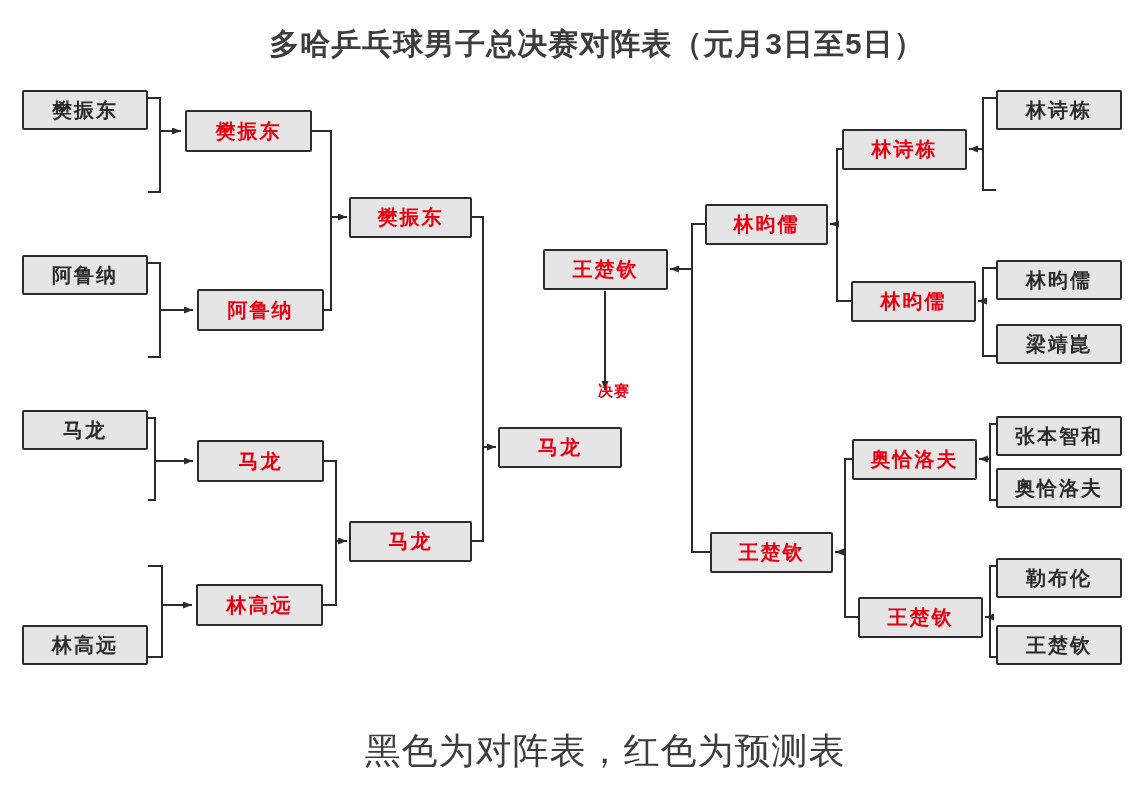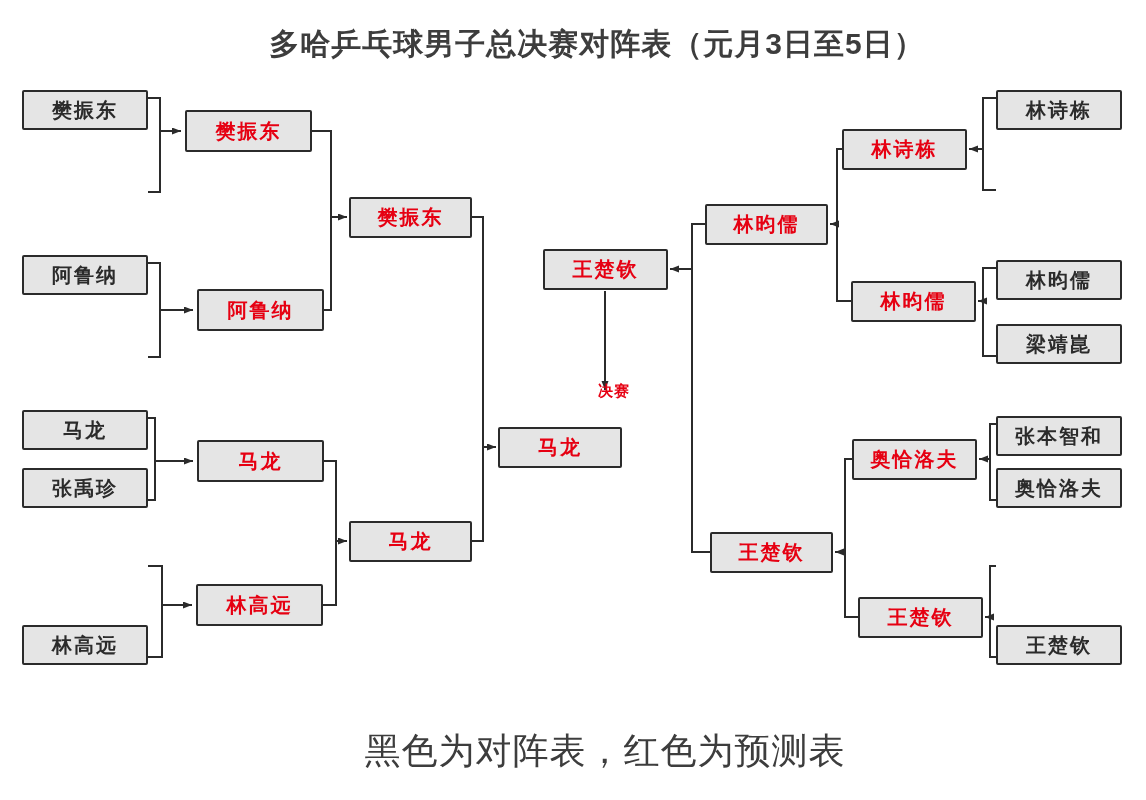--- a/index.html
+++ b/index.html
@@ -85,21 +85,20 @@
     <g>
       <line x1="605" y1="291" x2="605" y2="390" marker-end="url(#arr)"></line>
     </g>
   </svg>
 
   <div class="title">多哈乒乓球男子总决赛对阵表（元月3日至5日）</div>
 
   <div class="box" style="left:22px;top:90px;width:126px">樊振东</div>
   <div class="box" style="left:22px;top:255px;width:126px">阿鲁纳</div>
   <div class="box" style="left:22px;top:410px;width:126px">马龙</div>
-  <div class="box" style="left:22px;top:468px;width:126px">张禹珍</div>
   <div class="box" style="left:22px;top:625px;width:126px">林高远</div>
 
   <div class="box red" style="left:185px;top:110px;width:127px;height:42px">樊振东</div>
   <div class="box red" style="left:197px;top:289px;width:127px;height:42px">阿鲁纳</div>
   <div class="box red" style="left:197px;top:440px;width:127px;height:42px">马龙</div>
   <div class="box red" style="left:196px;top:584px;width:127px;height:42px">林高远</div>
 
   <div class="box red" style="left:349px;top:197px;width:123px;height:41px">樊振东</div>
   <div class="box red" style="left:349px;top:521px;width:123px;height:41px">马龙</div>
 
@@ -114,17 +113,18 @@
   <div class="box red" style="left:842px;top:129px;width:125px;height:41px">林诗栋</div>
   <div class="box red" style="left:851px;top:281px;width:125px;height:41px">林昀儒</div>
   <div class="box red" style="left:852px;top:439px;width:125px;height:41px">奥恰洛夫</div>
   <div class="box red" style="left:858px;top:597px;width:125px;height:41px">王楚钦</div>
 
   <div class="box" style="left:996px;top:90px;width:126px">林诗栋</div>
   <div class="box" style="left:996px;top:260px;width:126px">林昀儒</div>
   <div class="box" style="left:996px;top:416px;width:126px">张本智和</div>
   <div class="box" style="left:996px;top:324px;width:126px">梁靖崑</div>
   <div class="box" style="left:996px;top:468px;width:126px">奥恰洛夫</div>
+  <div class="box" style="left:996px;top:558px;width:126px">勒布伦</div>
   <div class="box" style="left:996px;top:625px;width:126px">王楚钦</div>
 
   <div class="footer">黑色为对阵表，红色为预测表</div>
 
 </div>
 
 </body></html>

